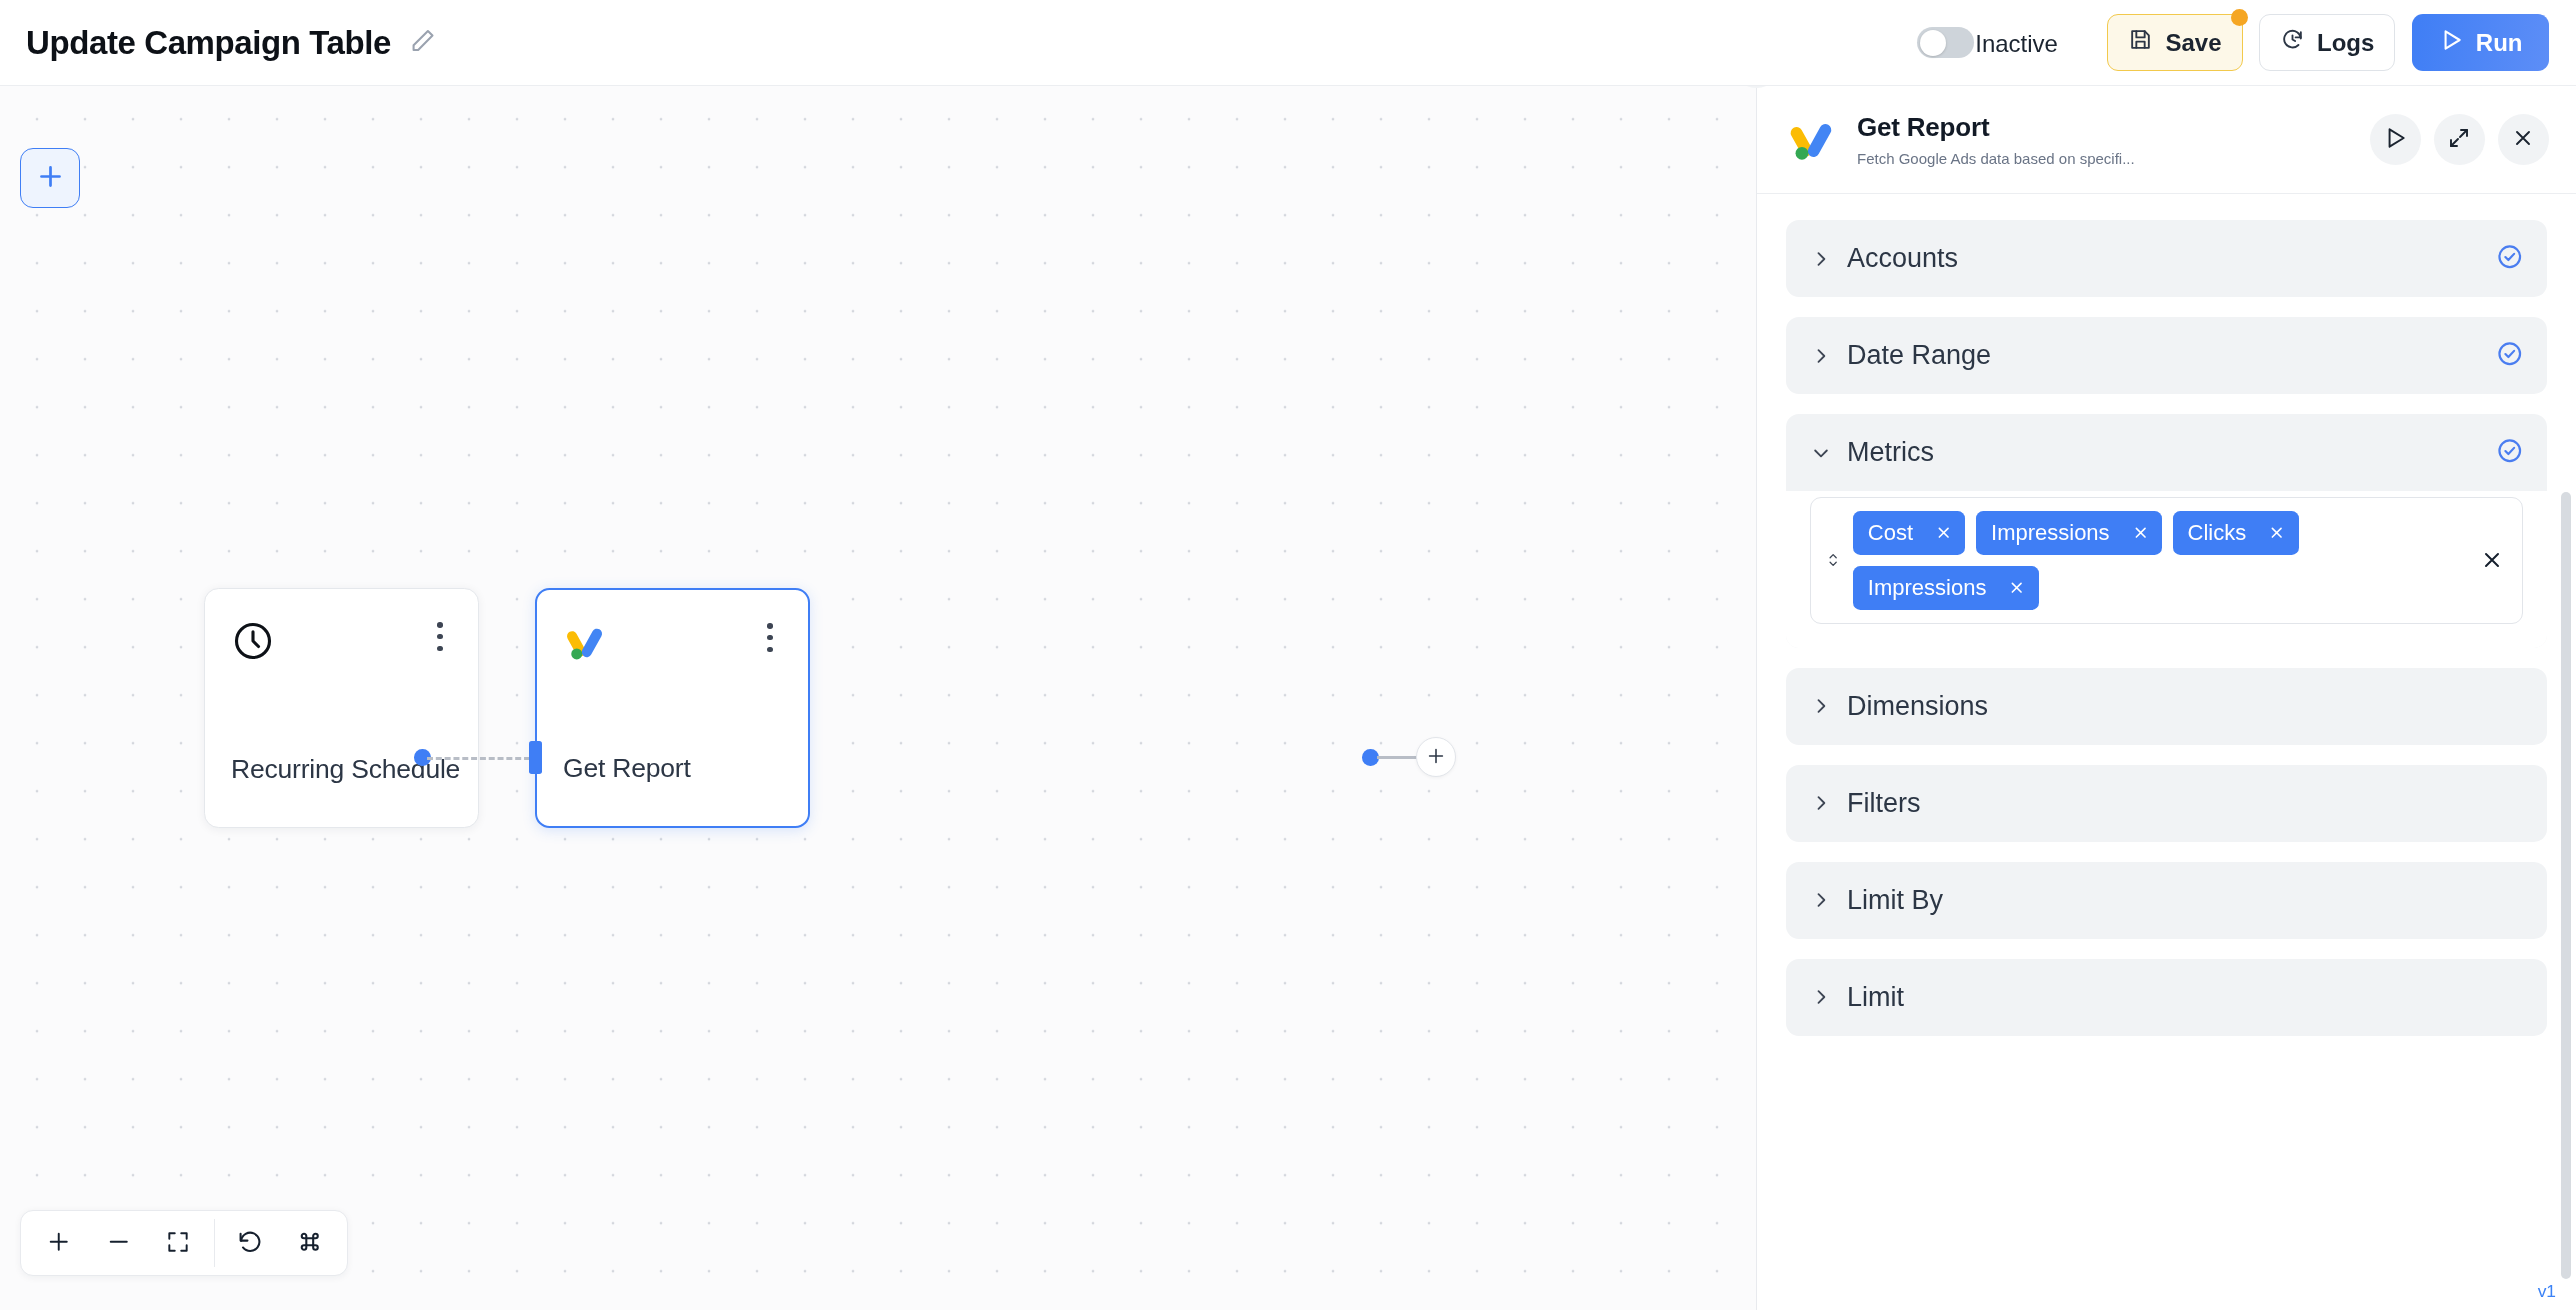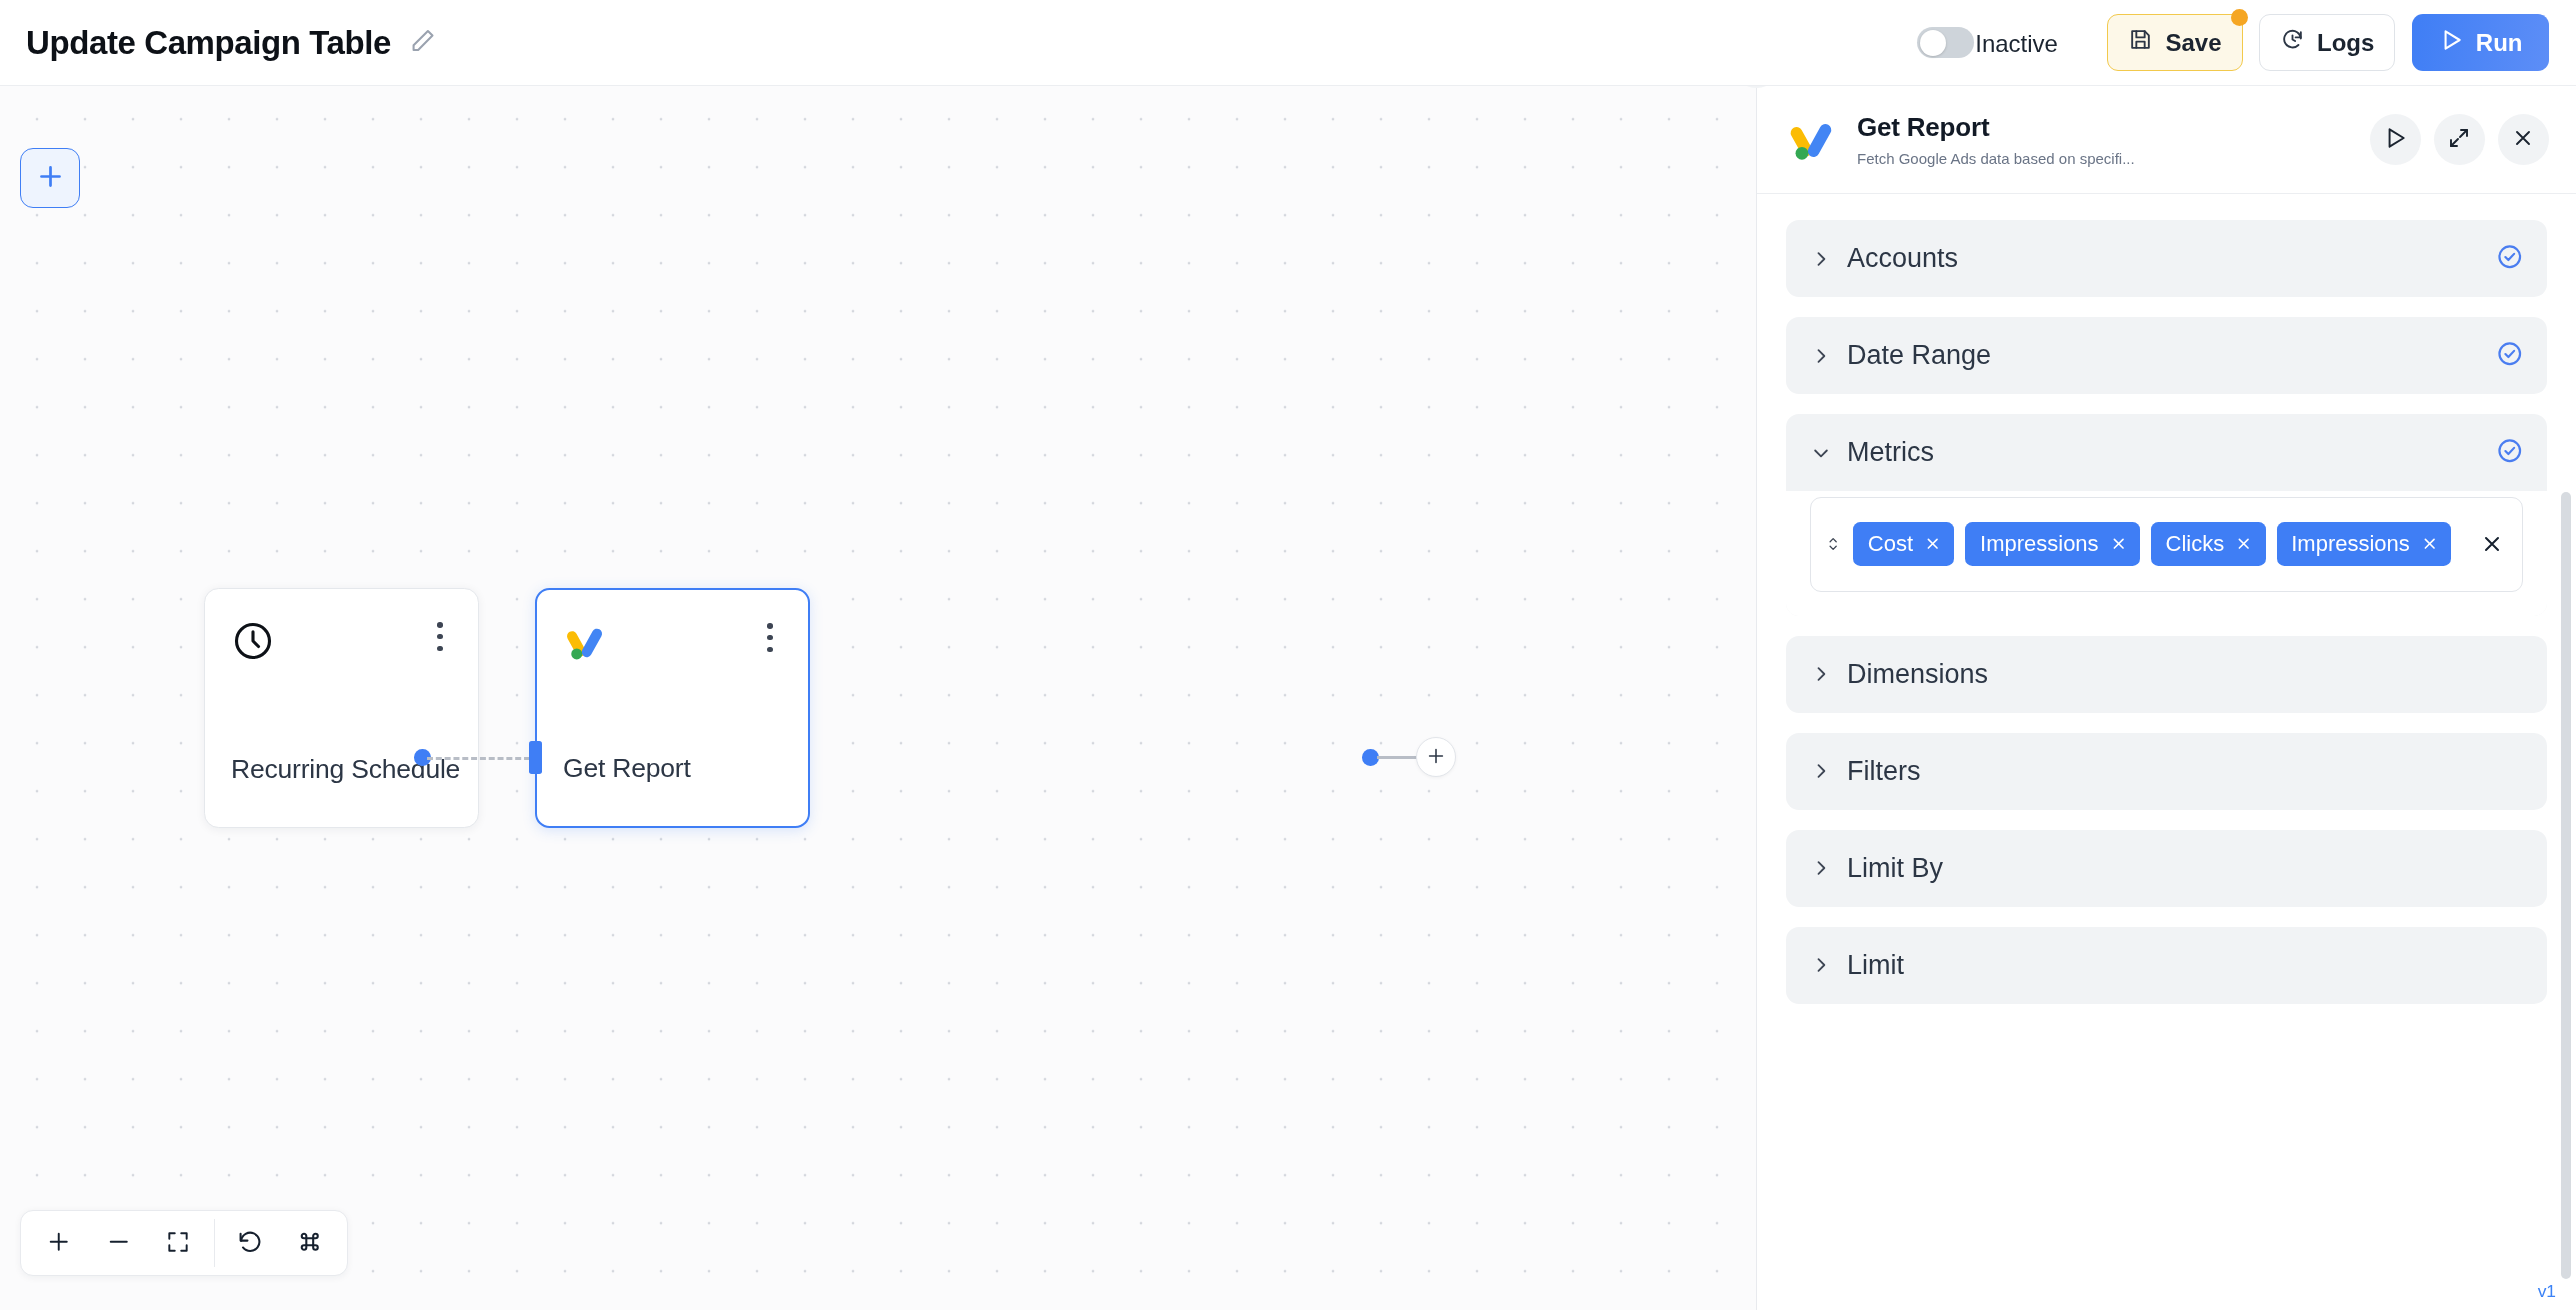--- a/index.html
+++ b/index.html
@@ -153,21 +153,21 @@
   .section-body { background: #ffffff; border-radius: 0 0 13px 13px; padding: 5.5px 24px 24px 24px; }
   .multiselect {
     border: 0.9px solid #e2e5ea; border-radius: 11px; min-height: 95px;
     display: flex; align-items: center; padding: 13px 14.6px 13px 11px; gap: 9.2px;
     background: #ffffff;
   }
   .ms-handle { width: 22px; display: flex; align-items: center; justify-content: center; flex: none; }
   .chips { flex: 1; display: flex; flex-wrap: wrap; gap: 11px; }
   .chip {
     background: #3f7ef5; color: #ffffff; border-radius: 7.3px;
-    height: 44px; display: inline-flex; align-items: center; gap: 11px;
+    height: 44px; display: inline-flex; align-items: center; gap: 22px;
     padding: 0 13px 0 14.6px; font-size: 22px; font-weight: 500;
   }
   .chip-x { display: flex; align-items: center; }
   .ms-clear { width: 31px; display: flex; align-items: center; justify-content: center; flex: none; }
 
   .panel-footer {
     position: absolute; right: 20px; bottom: 9.2px; font-size: 17.4px; color: #3b82f6;
   }
   .panel-scrollbar {
     position: absolute; right: 5.5px; top: 298px; width: 9.2px; height: 787px;

